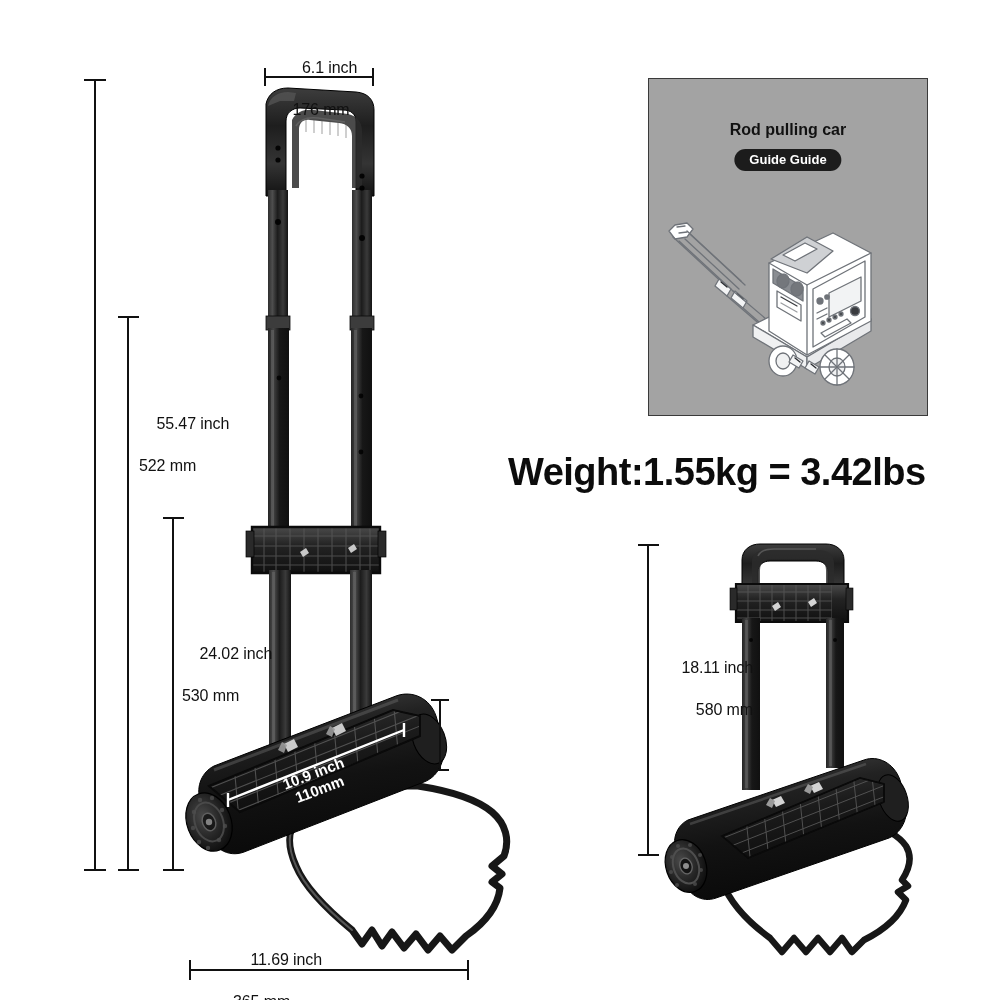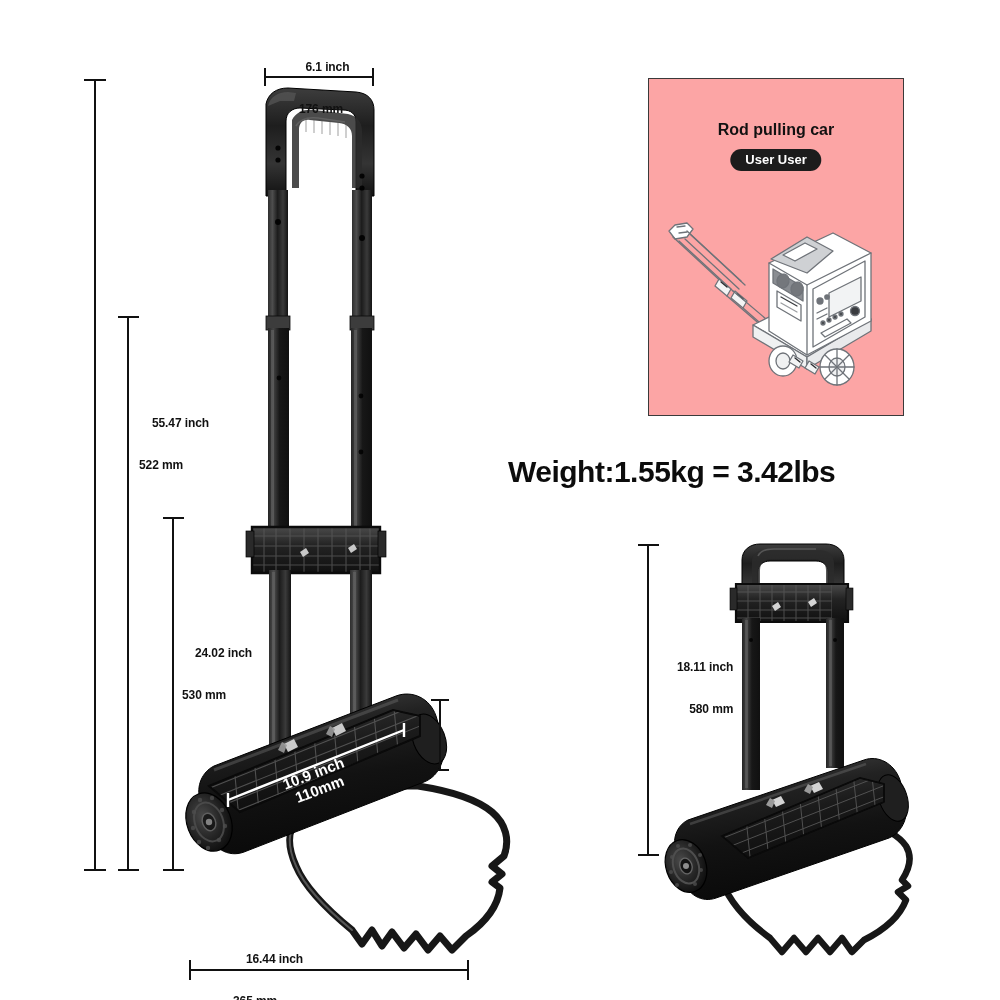--- a/index.html
+++ b/index.html
@@ -22,48 +22,48 @@
     width: 1000px;
     height: 1000px;
   }
 
   .abs { position: absolute; }
 
   
   .dim-label {
     position: absolute;
     font-family: "Liberation Sans", sans-serif;
-    font-weight: bold;
-    font-size: 12px;
+    font-weight: normal;
+    font-size: 16px;
     line-height: 21px;
     color: #111111;
     white-space: pre;
     letter-spacing: -0.1px;
   }
   .dim-label .l2 { display: block; }
 
   .weight-label {
     position: absolute;
     font-family: "Liberation Sans", sans-serif;
     font-weight: bold;
-    font-size: 30px;
+    font-size: 38px;
     line-height: 34px;
     color: #0c0c0c;
     white-space: pre;
     letter-spacing: -0.5px;
   }
 
   
   .guide-card {
     position: absolute;
     left: 648px;
     top: 78px;
-    width: 256px;
+    width: 280px;
     height: 338px;
-    background: #fca5a5;
+    background: #a3a3a3;
     border: 1.6px solid #3a3a3a;
     box-sizing: border-box;
   }
   .guide-title {
     position: absolute;
     left: 0; right: 0;
     top: 42px;
     text-align: center;
     font-family: "Liberation Sans", sans-serif;
     font-weight: bold;
@@ -513,34 +513,34 @@
     <span class="l2">522 mm</span>
   </div>
 
   <div class="dim-label" style="left:182px; top:622px;">
     <span>24.02 inch</span>
     <span class="l2">530 mm</span>
   </div>
 
 
   <div class="dim-label" style="left:233px; top:928px;">
-    <span>16.44 inch</span>
+    <span>11.69 inch</span>
     <span class="l2">365 mm</span>
   </div>
 
   <div class="dim-label" style="left:664px; top:636px;text-align:right;">
     <span>18.11 inch</span>
     <span class="l2">580 mm</span>
   </div>
 
   <div class="weight-label" style="left:508px; top:455px;">Weight:1.55kg = 3.42lbs</div>
 
   <div class="guide-card">
     <div class="guide-title">Rod pulling car</div>
-    <div class="guide-badge">User User</div>
+    <div class="guide-badge">Guide Guide</div>
 
     <svg class="guide-art" viewBox="0 0 238 205">
       <g fill="none" stroke="#6f7379" stroke-width="1.3" stroke-linejoin="round" stroke-linecap="round">
 
         <path d="M12 34 L18 28 L30 26 L36 32 L30 40 L18 42 Z" fill="#ffffff"></path>
         <path d="M20 30 L28 29"></path>
         <path d="M22 36 L30 35"></path>
         <path d="M16 40 L70 90"></path>
         <path d="M22 44 L76 94"></path>
         <path d="M30 34 L84 84"></path>

